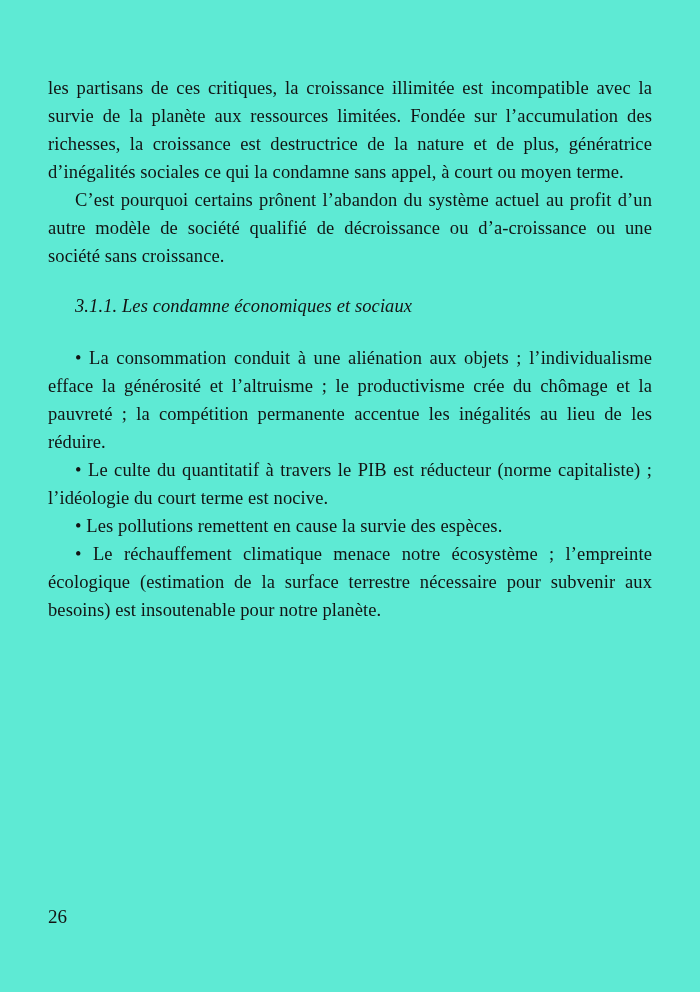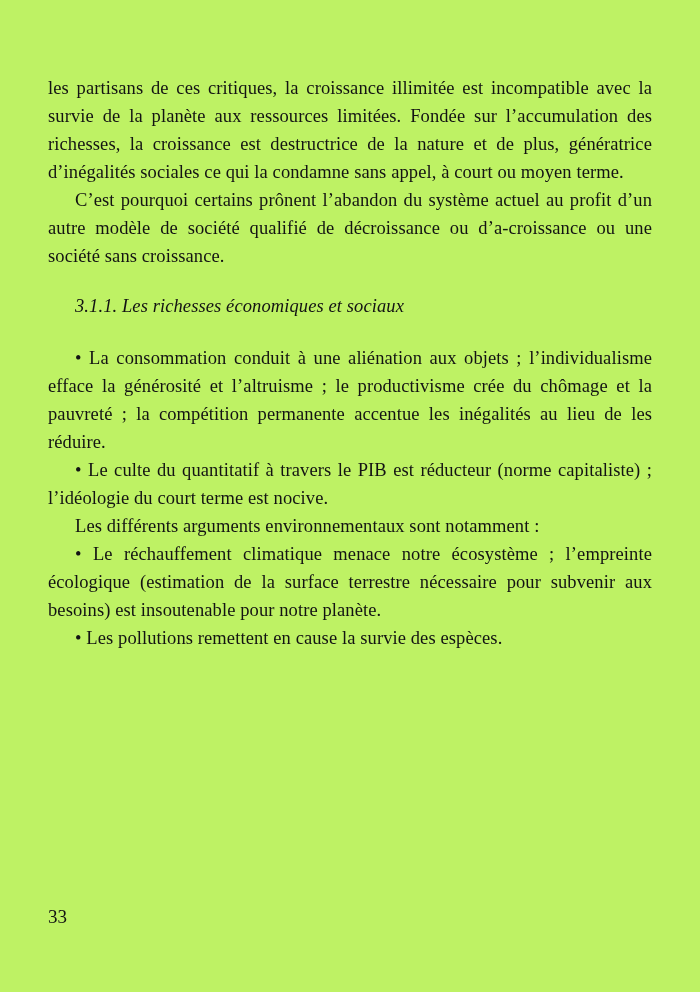--- a/index.html
+++ b/index.html
@@ -4,21 +4,21 @@
 <style>
   html, body {
     margin: 0;
     padding: 0;
     background: #ffffff;
   }
   .page {
     position: relative;
     width: 700px;
     height: 992px;
-    background: #bef264;
+    background: #5eead4;
     font-family: "Liberation Serif", "DejaVu Serif", serif;
     color: #131313;
     overflow: hidden;
   }
   .content {
     position: absolute;
     left: 48px;
     top: 74px;
     width: 604px;
   }
@@ -53,31 +53,30 @@
 </head>
 <body>
 
 <div class="page">
   <div class="content">
 
     <p class="body"><span>les partisans de ces critiques, la croissance illimitée est incompatible avec la survie de la planète aux ressources limitées. Fondée sur l’accumulation des richesses, la croissance est destructrice de la nature et de plus, génératrice d’inégalités sociales ce qui la condamne sans appel, à court ou moyen terme.</span></p>
 
     <p class="body indent"><span>C’est pourquoi certains prônent l’abandon du système actuel au profit d’un autre modèle de société qualifié de décroissance ou d’a-croissance ou une société sans croissance.</span></p>
 
-    <p class="heading"><span>3.1.1. Les richesses économiques et sociaux</span></p>
+    <p class="heading"><span>3.1.1. Les condamne économiques et sociaux</span></p>
 
 
 
     <p class="bullet indent"><span class="bullet-marker">•</span> <span>La consommation conduit à une aliénation aux objets&nbsp;; l’individualisme efface la générosité et l’altruisme&nbsp;; le productivisme crée du chômage et la pauvreté&nbsp;; la compétition permanente accentue les inégalités au lieu de les réduire.</span></p>
 
     <p class="bullet indent"><span class="bullet-marker">•</span> <span>Le culte du quantitatif à travers le PIB est réducteur (norme capitaliste)&nbsp;; l’idéologie du court terme est nocive.</span></p>
 
 
-    <p class="body indent"><span>Les différents arguments environnementaux sont notamment&nbsp;:</span></p>
+
+    <p class="bullet indent"><span class="bullet-marker">•</span> <span>Les pollutions remettent en cause la survie des espèces.</span></p>
 
     <p class="bullet indent"><span class="bullet-marker">•</span> <span>Le réchauffement climatique menace notre écosystème&nbsp;; l’empreinte écologique (estimation de la surface terrestre nécessaire pour subvenir aux besoins) est insoutenable pour notre planète.</span></p>
 
-    <p class="bullet indent"><span class="bullet-marker">•</span> <span>Les pollutions remettent en cause la survie des espèces.</span></p>
-
   </div>
 
-  <div class="pagenum">33</div>
+  <div class="pagenum">26</div>
 </div>
 
 </body></html>

